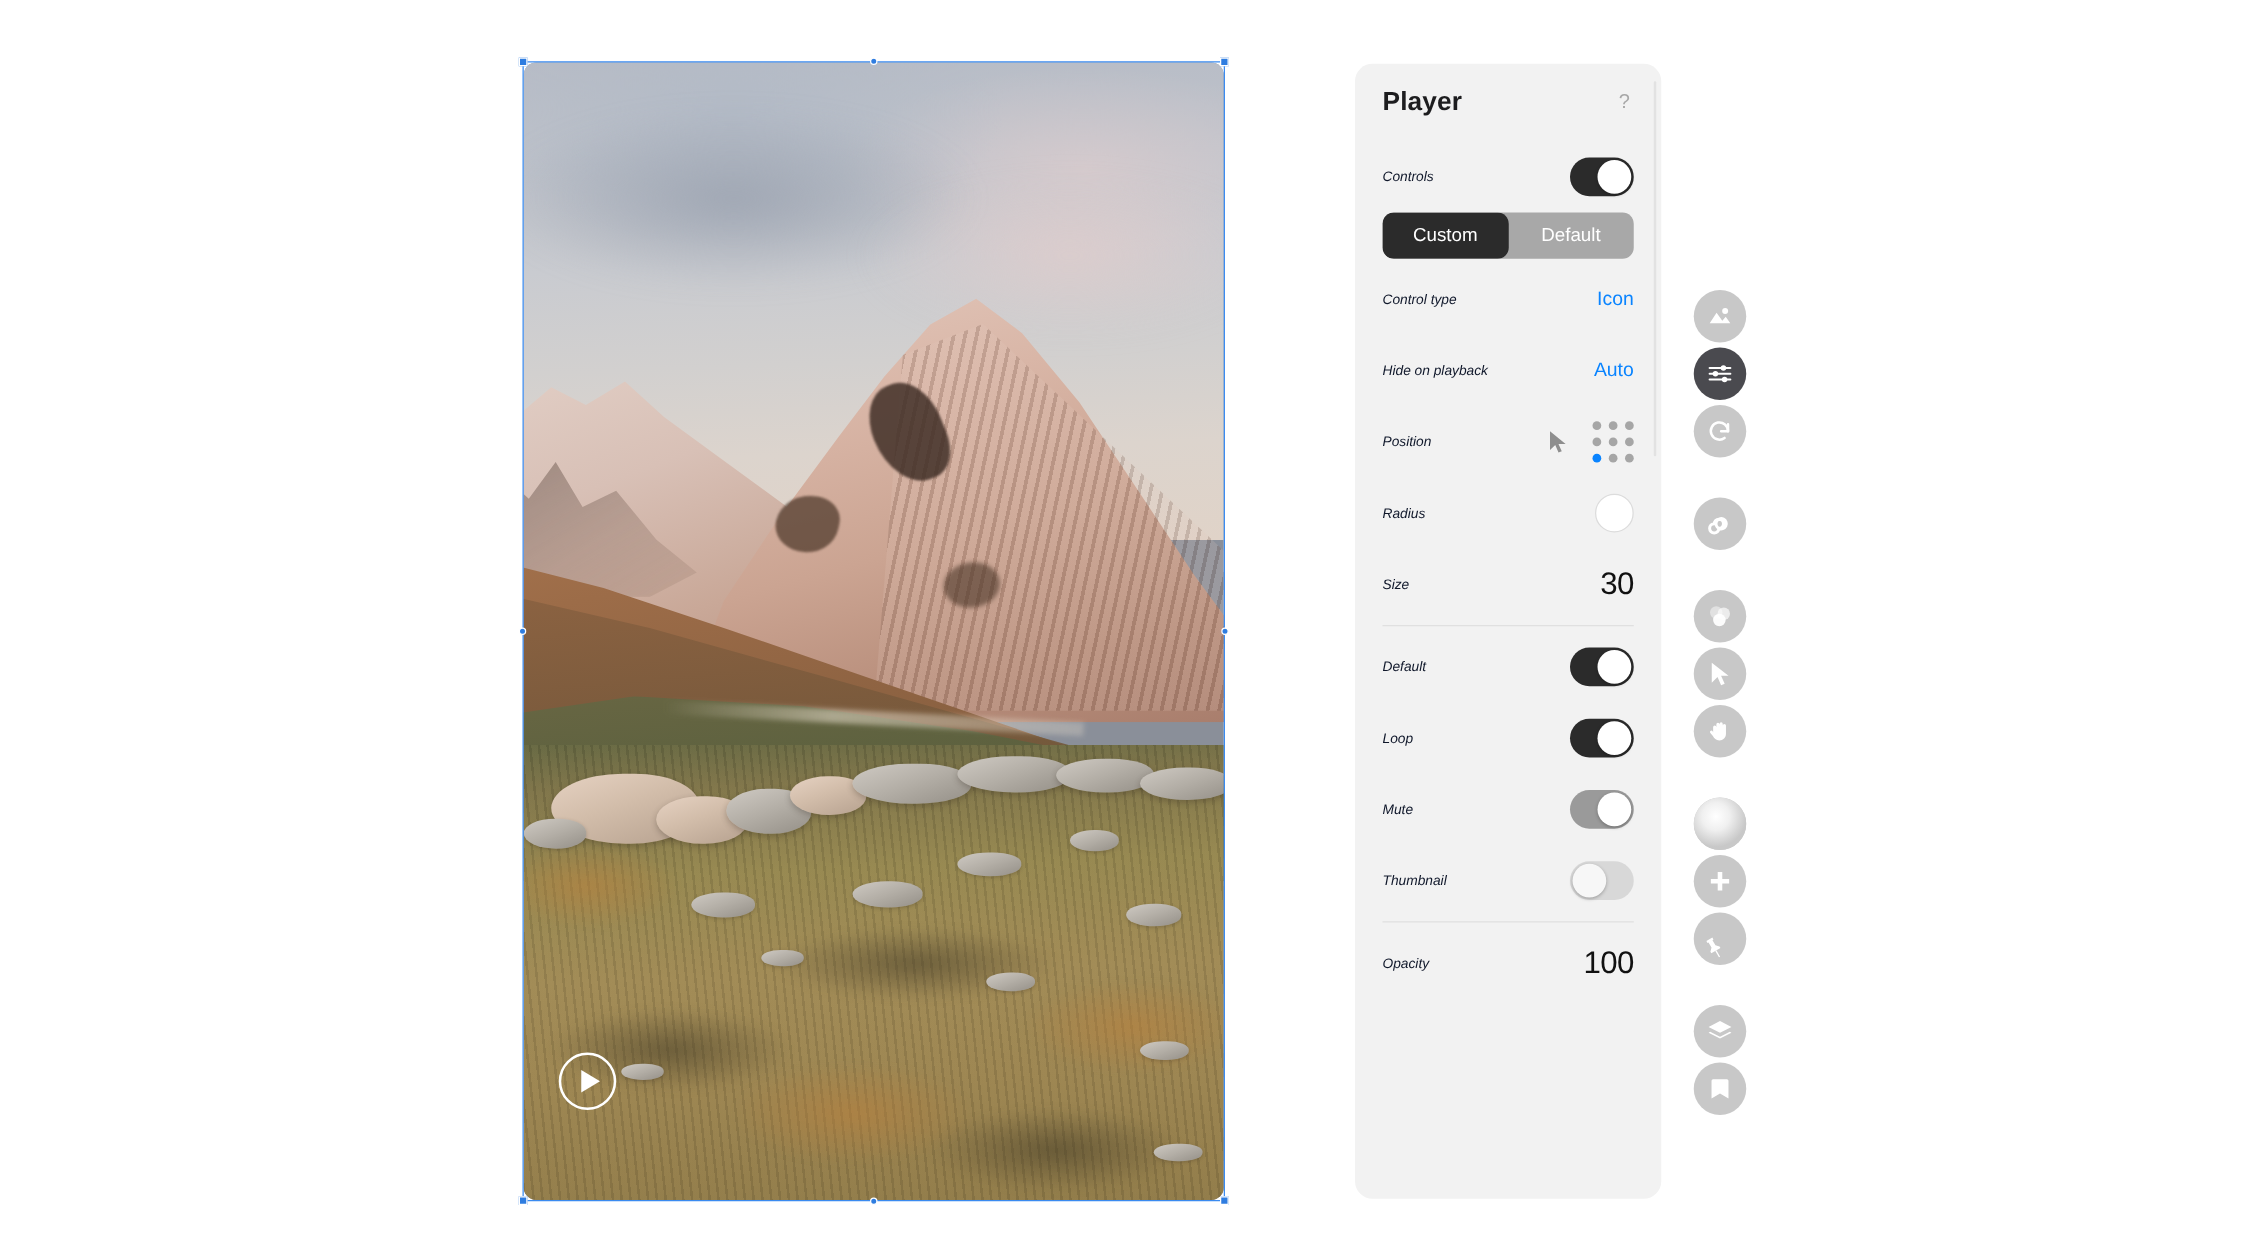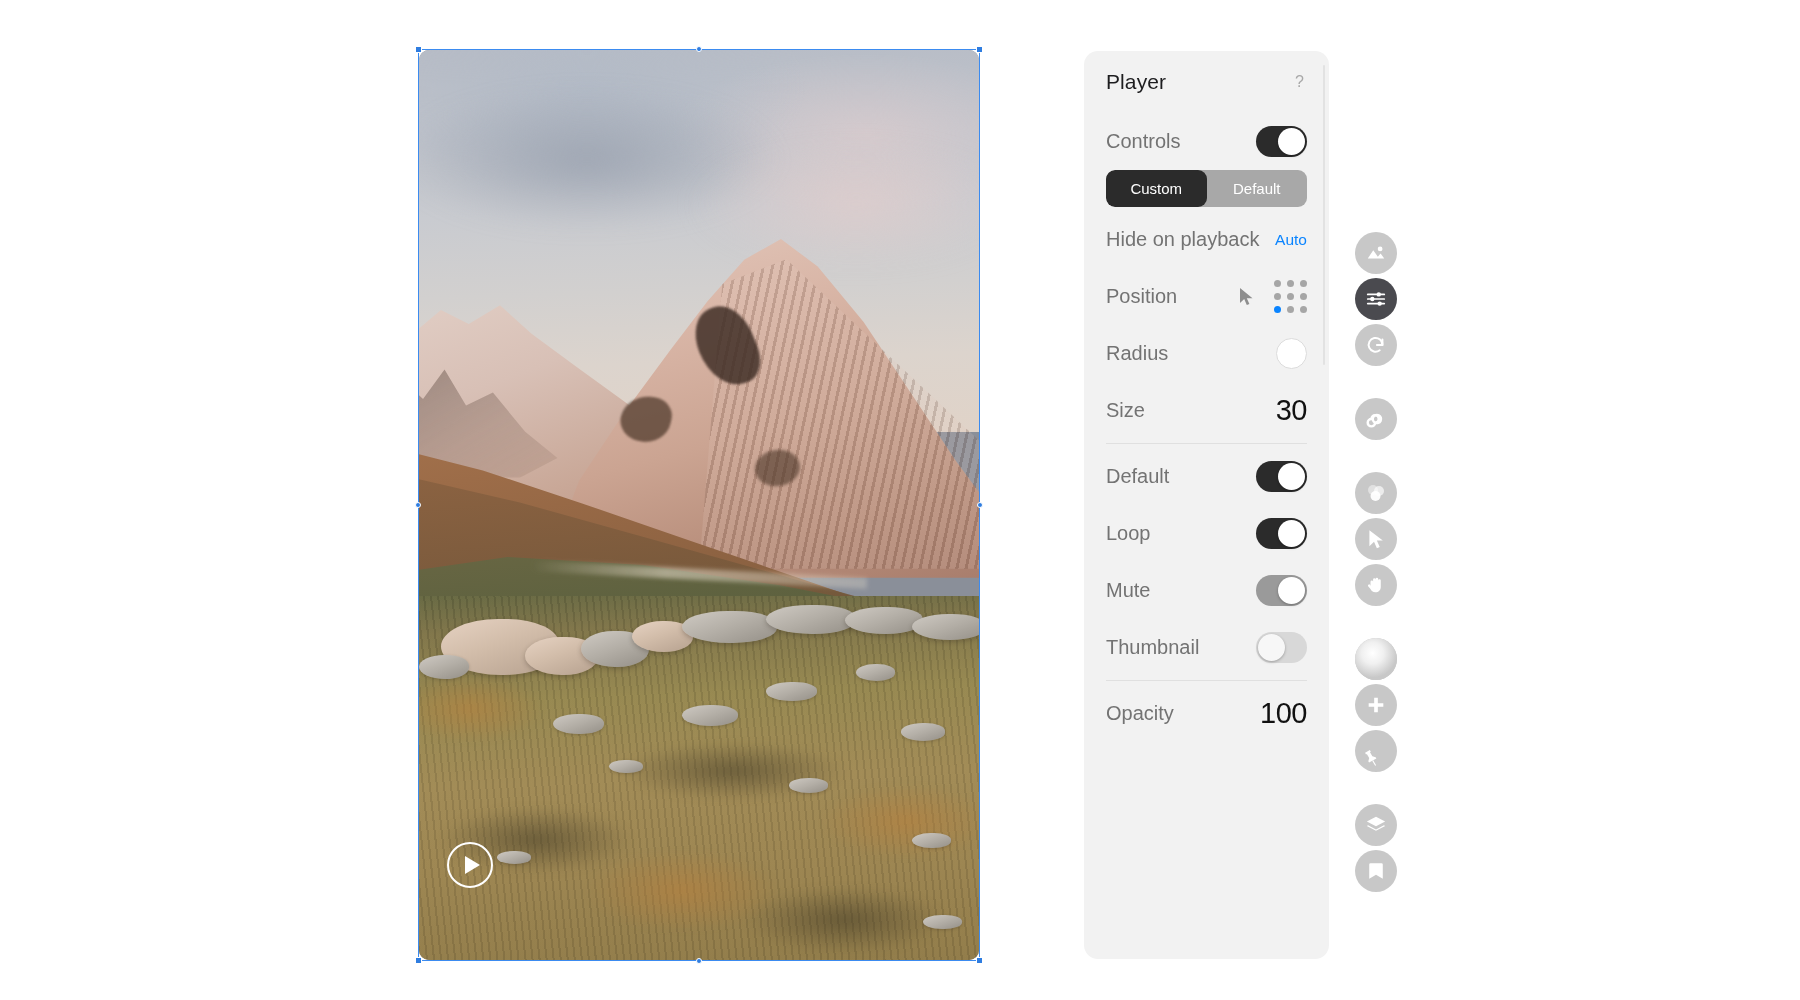--- a/index.html
+++ b/index.html
@@ -286,49 +286,50 @@
 
   .panel-header {
     display: flex;
     align-items: center;
     justify-content: space-between;
     height: 62px;
   }
   .panel-title {
     font-size: 21px;
     color: #1d1d1f;
-    font-weight: 400;
+    font-weight: 700;
     letter-spacing: 0.1px;
   }
   .help-icon {
     font-size: 16px;
     color: #a8a8a8;
     cursor: pointer;
     padding: 0 3px;
   }
 
   .row {
     display: flex;
     align-items: center;
     justify-content: space-between;
     height: 57px;
   }
   .row-label {
-    font-size: 20px;
-    color: #737373;
+    font-size: 11px;
+    color: #0f172a;
     font-weight: 400;
+    font-style: italic;
   }
   .row-value {
     font-size: 15.5px;
     color: #0a84ff;
     font-weight: 400;
     cursor: pointer;
   }
   .row-num {
-    font-size: 29px;
+    font-size: 25px;
     color: #111111;
     font-weight: 400;
     letter-spacing: -0.5px;
     cursor: pointer;
   }
 
   
   .toggle {
     width: 51px;
     height: 31px;
@@ -541,20 +542,24 @@
       <span class="toggle on">
           <span class="knob"></span>
         </span>
     </div>
 
     <div class="segmented">
       <span class="seg active">Custom</span>
       <span class="seg">Default</span>
     </div>
 
+    <div class="row">
+      <span class="row-label">Control type</span>
+      <span class="row-value">Icon</span>
+    </div>
 
     <div class="row">
       <span class="row-label">Hide on playback</span>
       <span class="row-value">Auto</span>
     </div>
 
     <div class="row">
       <span class="row-label">Position</span>
       <div class="position-ctl">
         <span class="cursor-icon">

